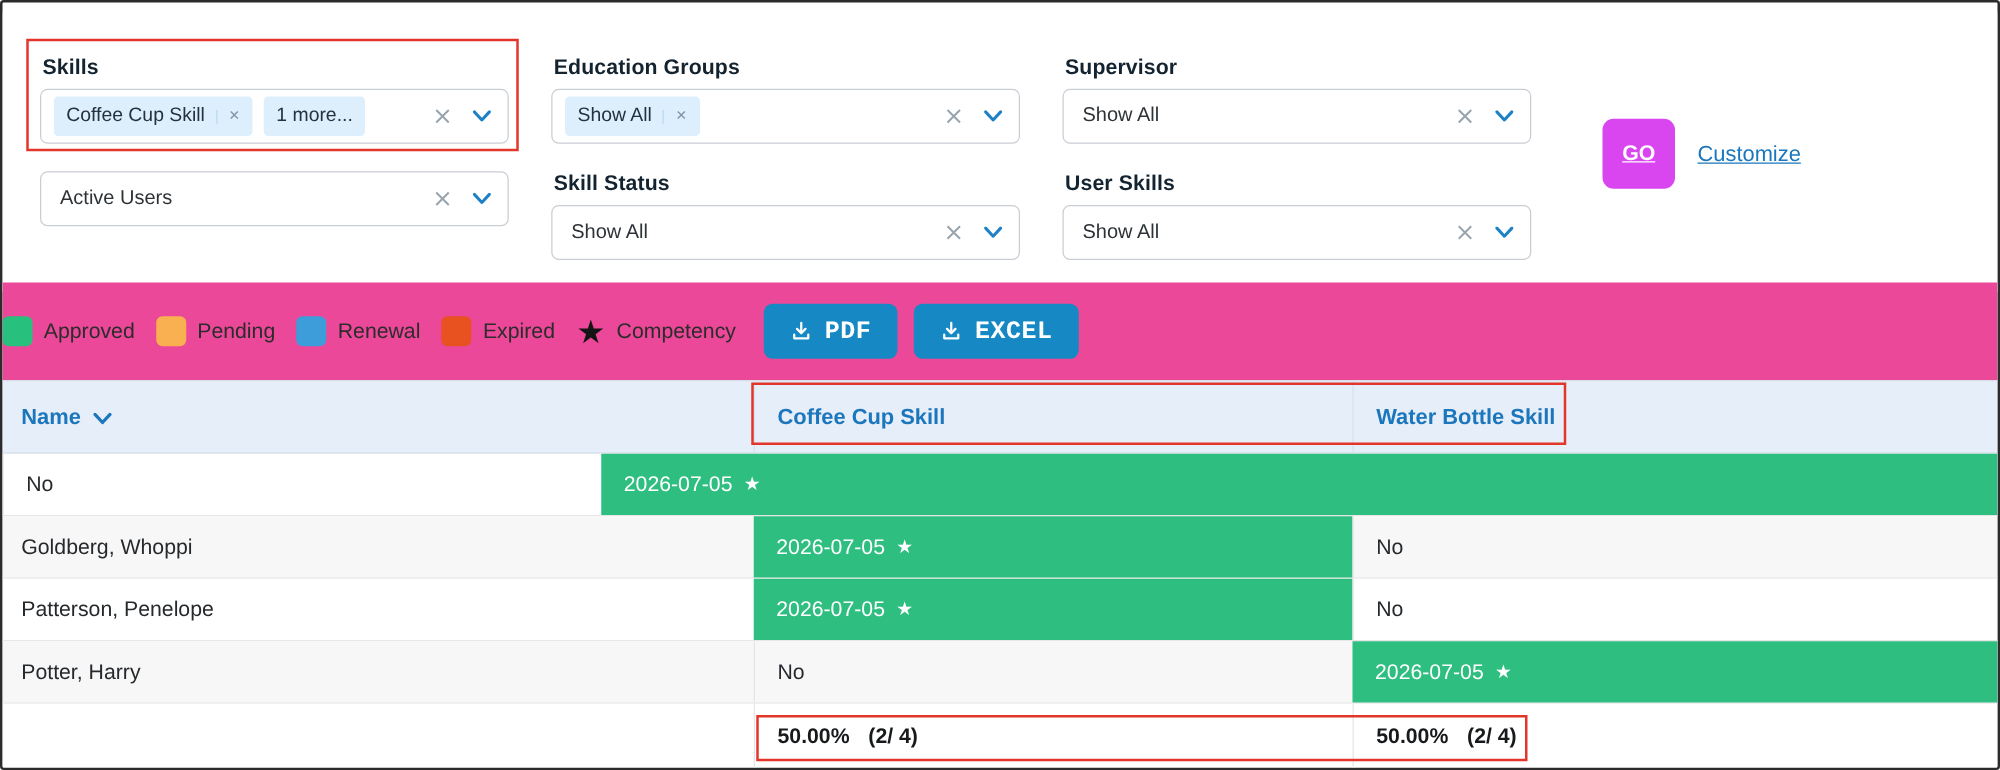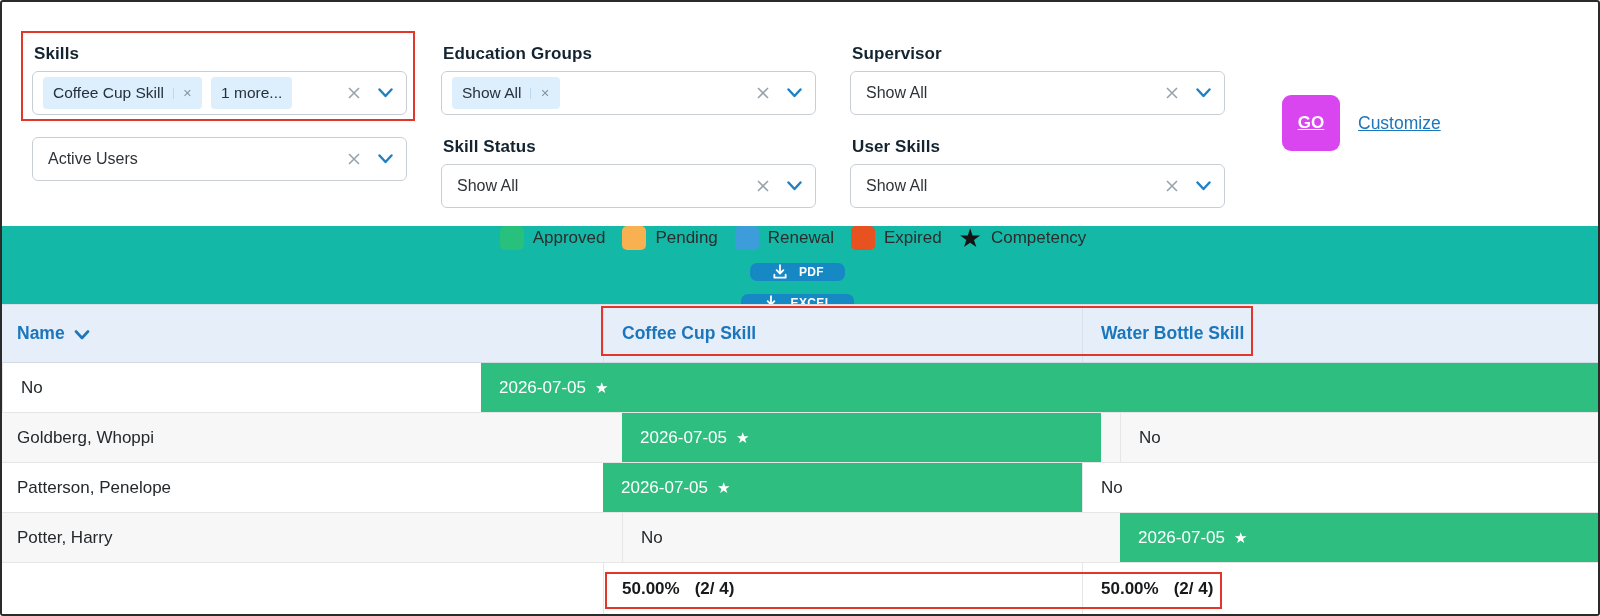--- a/index.html
+++ b/index.html
@@ -50,30 +50,30 @@
   .go-btn {
     width:58px; height:56px; border:none; border-radius:9px;
     color:#fff; font-weight:700; font-size:17px; font-family:inherit;
     display:flex; align-items:center; justify-content:center; cursor:pointer;
   }
   .customize { font-size:17.5px; color:#1b76bc; text-decoration:underline; cursor:pointer; }
 
   
   .band {
     position:absolute; left:0; top:224px; width:100%; height:78px;
-    background:#14b8a6; display:flex; align-items:center; justify-content:flex-start;
-    padding-right:5px; gap:13px;flex-direction:column;
+    background:#ec4899; display:flex; align-items:center; justify-content:flex-start;
+    padding-right:5px; gap:13px;
   }
   .legend { display:flex; align-items:center; gap:17px; margin-right:9px; }
   .legend-item { display:flex; align-items:center; gap:9px; font-size:17px; color:#2c2c2c; }
   .swatch { width:24px; height:24px; border-radius:5px; }
   .legend-star { font-size:26px; color:#141414; line-height:22px; }
   .exp-btn {
-    height:54px; padding:0 21px; border:none; border-radius:7px;
-    color:#fff; font-weight:700; font-size:12px; letter-spacing:.4px; font-family:Liberation Sans, sans-serif;
+    height:44px; padding:0 21px; border:none; border-radius:7px;
+    color:#fff; font-weight:700; font-size:20px; letter-spacing:.4px; font-family:Liberation Mono, monospace;
     display:flex; align-items:center; gap:10px; cursor:pointer;
   }
   .icon-dl { width:18px; height:18px; display:block; }
 
   
   .table { position:absolute; left:0; top:302px; width:100%; }
   .thead {
     display:flex; height:59px; background:#e5eef9;
     border-top:1px solid #d9dfe7; border-bottom:1px solid #d2dae4;
   }
@@ -82,21 +82,21 @@
   .col-water { flex:1; }
   .th {
     display:flex; align-items:center; gap:9px;
     font-size:17.5px; font-weight:700; color:#1b76bc; padding-left:15px;
   }
   .th.skill { padding-left:18px; border-left:1px solid #d8e1ec; }
   .name-sort { cursor:pointer; display:flex; align-items:center; gap:9px; }
   .icon-sort { width:16px; height:10px; display:block; margin-top:2px; }
 
   .trow { display:flex; height:50px; background:#fff; border-bottom:1px solid #e6e6e6; }
-  .trow.alt { background:#f7f7f8;gap:19px; }
+  .trow.alt { background:#f7f7f8; }
   .cell { display:flex; align-items:center; font-size:17px; color:#25292c; padding-left:15px; }
   .cell.skill { padding-left:18px; border-left:1px solid #e6e6e6; }
   .cell.approved { color:#fff; border-left:none; }
   .cell .star { font-size:15px; margin-left:9px; color:#fff; line-height:1; }
 
   .tfoot { display:flex; height:52px; background:#fff; }
   .tfoot .cell { font-weight:700; color:#17191b; }
   .tfoot .frac { margin-left:15px; }
 
   

